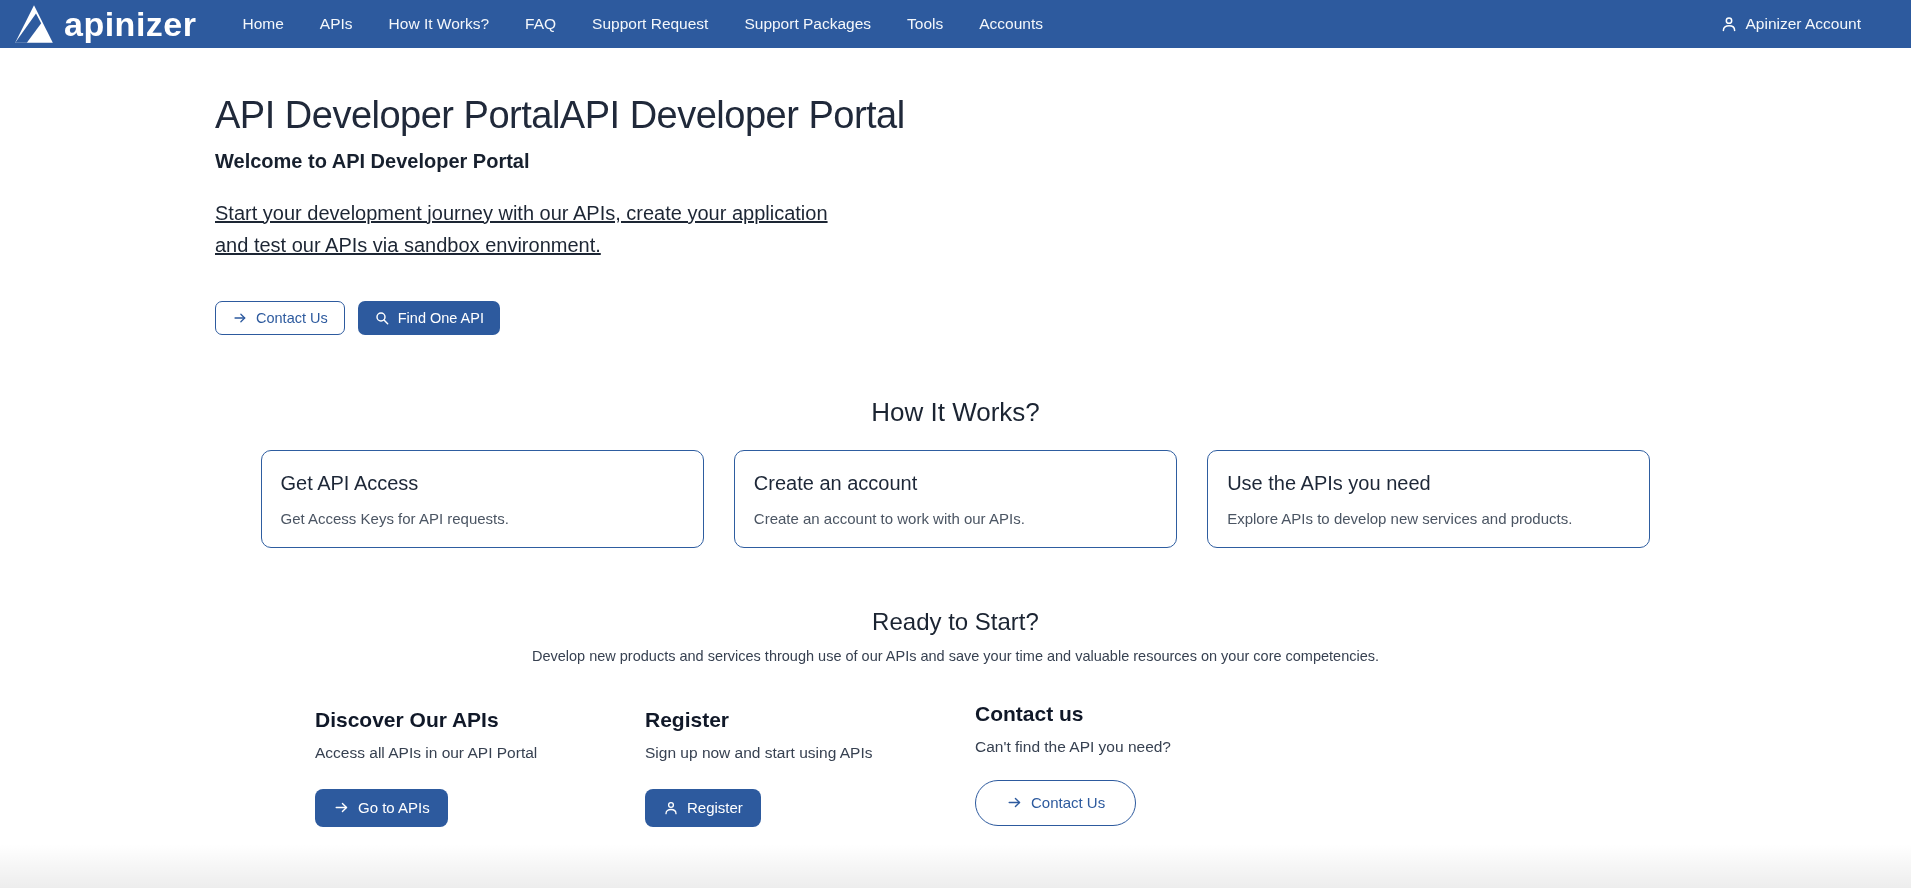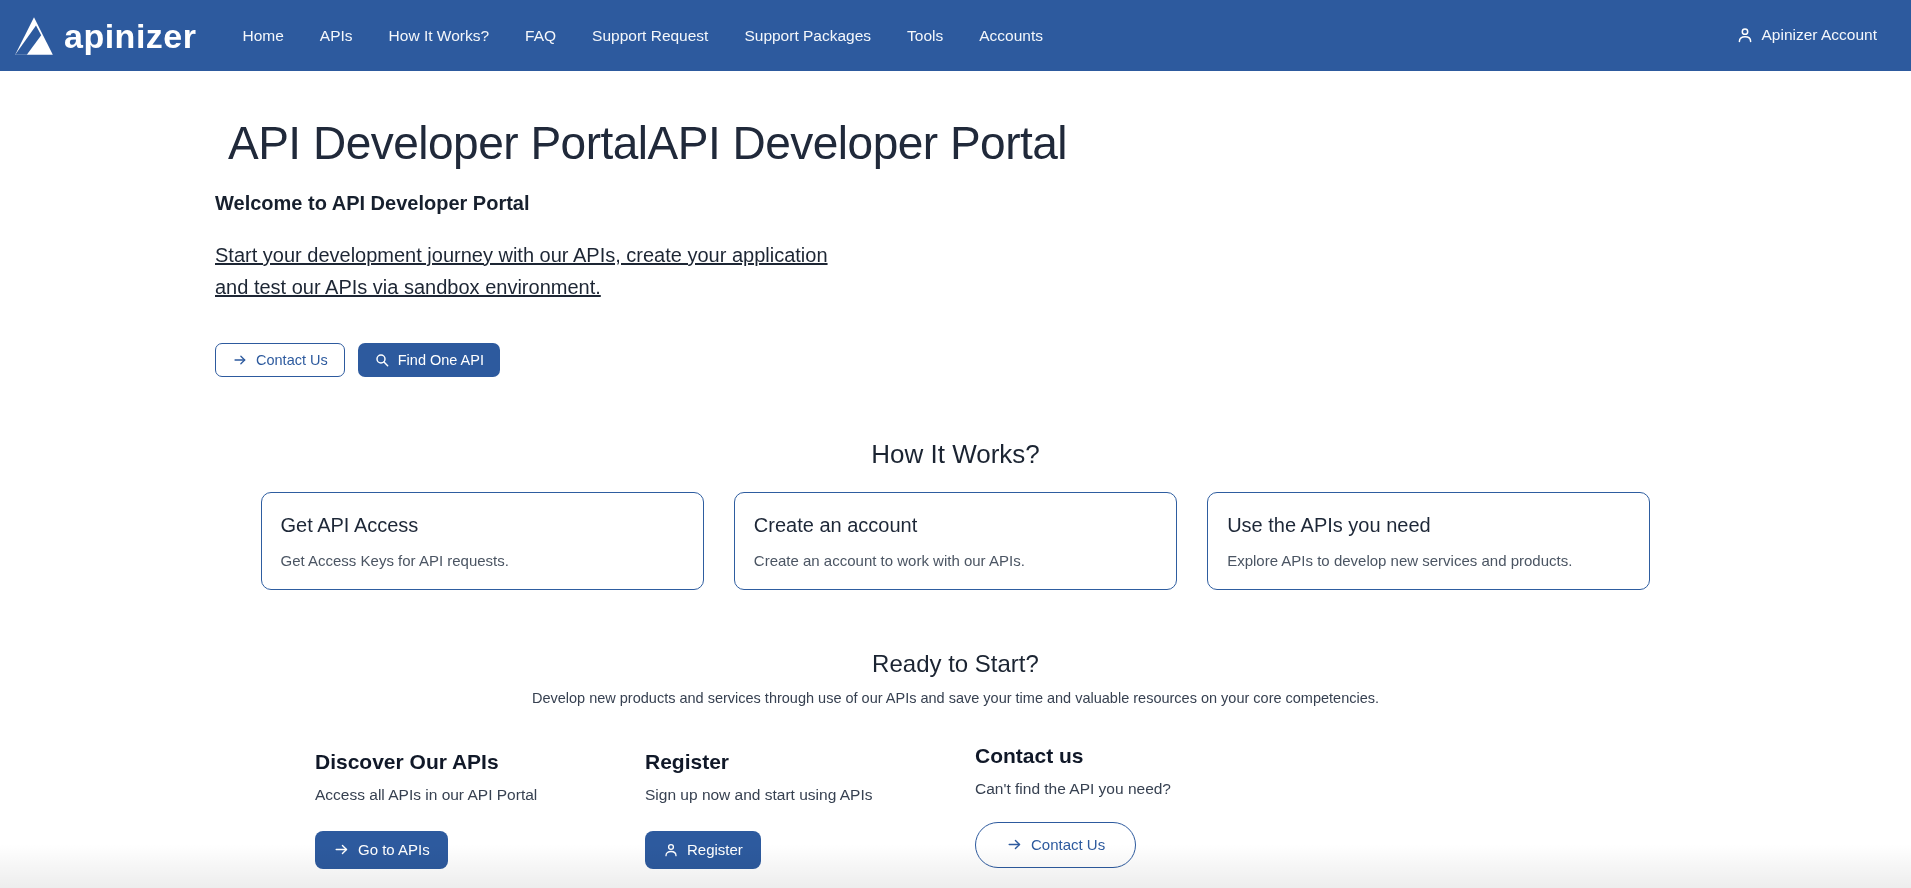--- a/index.html
+++ b/index.html
@@ -1,36 +1,36 @@
 <!DOCTYPE html>
 <html><head>
 <meta charset="utf-8">
 <style>
   * { margin: 0; padding: 0; box-sizing: border-box; }
   html, body { width: 1911px; height: 888px; overflow: hidden; background: #ffffff;
     font-family: "Liberation Sans", sans-serif; }
   .page { position: relative; width: 1911px; height: 888px; background: #fff; }
 
   
-  .navbar { display: flex; align-items: center; height: 71px; background: #2d5a9e;
-    padding: 0 34px 0 14px; color: #fff; }
+  .navbar { display: flex; align-items: center; height: 48px; background: #2d5a9e;
+    padding: 0 50px 0 14px; color: #fff; }
   .brand { display: flex; align-items: center; gap: 10px; cursor: pointer; }
   .brand-mark { width: 40px; height: 40px; display: block; }
   .brand-text { font-size: 34px; font-weight: 700; color: #fff; letter-spacing: 0.5px; line-height: 1; }
   .nav-links { display: flex; align-items: center; gap: 36px; margin-left: 46px; text-align: right; }
   .nav-link { color: #f4f7fb; font-size: 15.5px; cursor: pointer; white-space: nowrap; }
   .nav-right { margin-left: auto; display: flex; align-items: center; gap: 42px; flex-direction: column; }
   .nav-lang { color: #f4f7fb; font-size: 15.5px; cursor: pointer; }
   .nav-account { display: flex; align-items: center; gap: 8px; cursor: pointer; font-size: 15.5px; color: #f4f7fb; }
   .icon { display: inline-block; vertical-align: middle; }
 
   
   .hero { padding: 46px 0 0 215px; }
-  .hero-title { font-size: 46px; font-weight: 400; color: #20293a; letter-spacing: -0.5px; line-height: 1.15; margin-left: 13px; }
-  .hero-welcome { margin-top: 22px; font-size: 20px; font-weight: 700; color: #17202e; }
+  .hero-title { font-size: 38px; font-weight: 400; color: #20293a; letter-spacing: -0.5px; line-height: 1.15; }
+  .hero-welcome { margin-top: 12px; font-size: 20px; font-weight: 700; color: #17202e; }
   .hero-desc { margin-top: 24px; font-size: 20px; color: #1d2634; line-height: 32px; max-width: 640px; text-decoration: underline; }
   .hero-buttons { margin-top: 40px; display: flex; align-items: center; gap: 13px; }
   .btn { display: inline-flex; align-items: center; gap: 8px; height: 34px; padding: 0 16px;
     border-radius: 7px; font-size: 14.5px; cursor: pointer; border: none; white-space: nowrap; }
   .btn-outline { background: #fff; border: 1px solid #2d5a9e; color: #2d5a9e; }
   .btn-filled { background: #2d5a9e; color: #fff; }
 
   
   .how-title { margin-top: 62px; text-align: center; font-size: 26px; font-weight: 400; color: #1b2432; }
   .cards { width: 1390px; margin: 22px auto 0 auto; display: flex; gap: 30px; }

